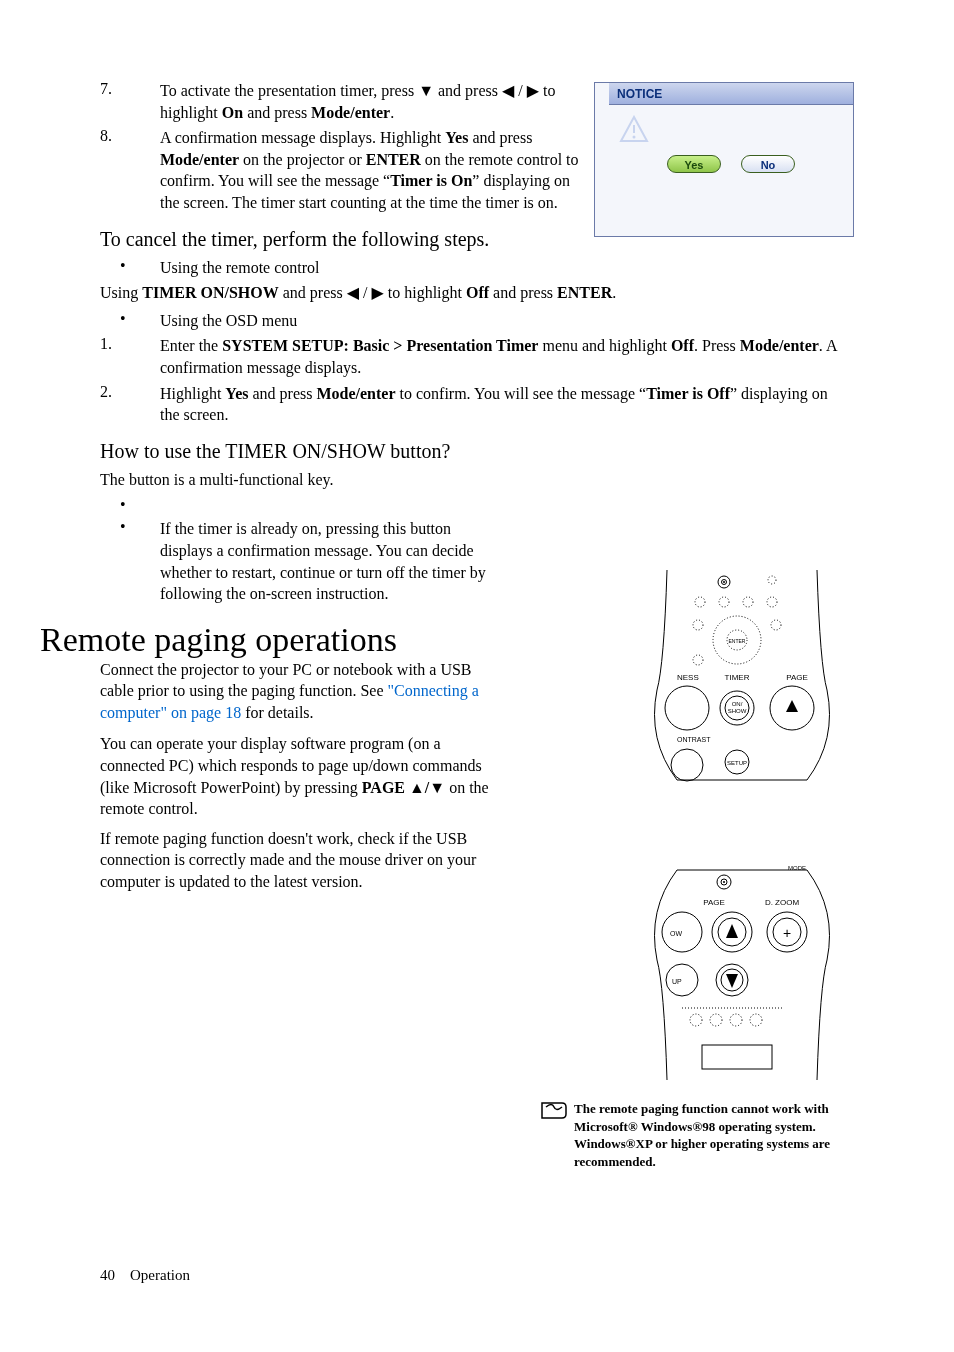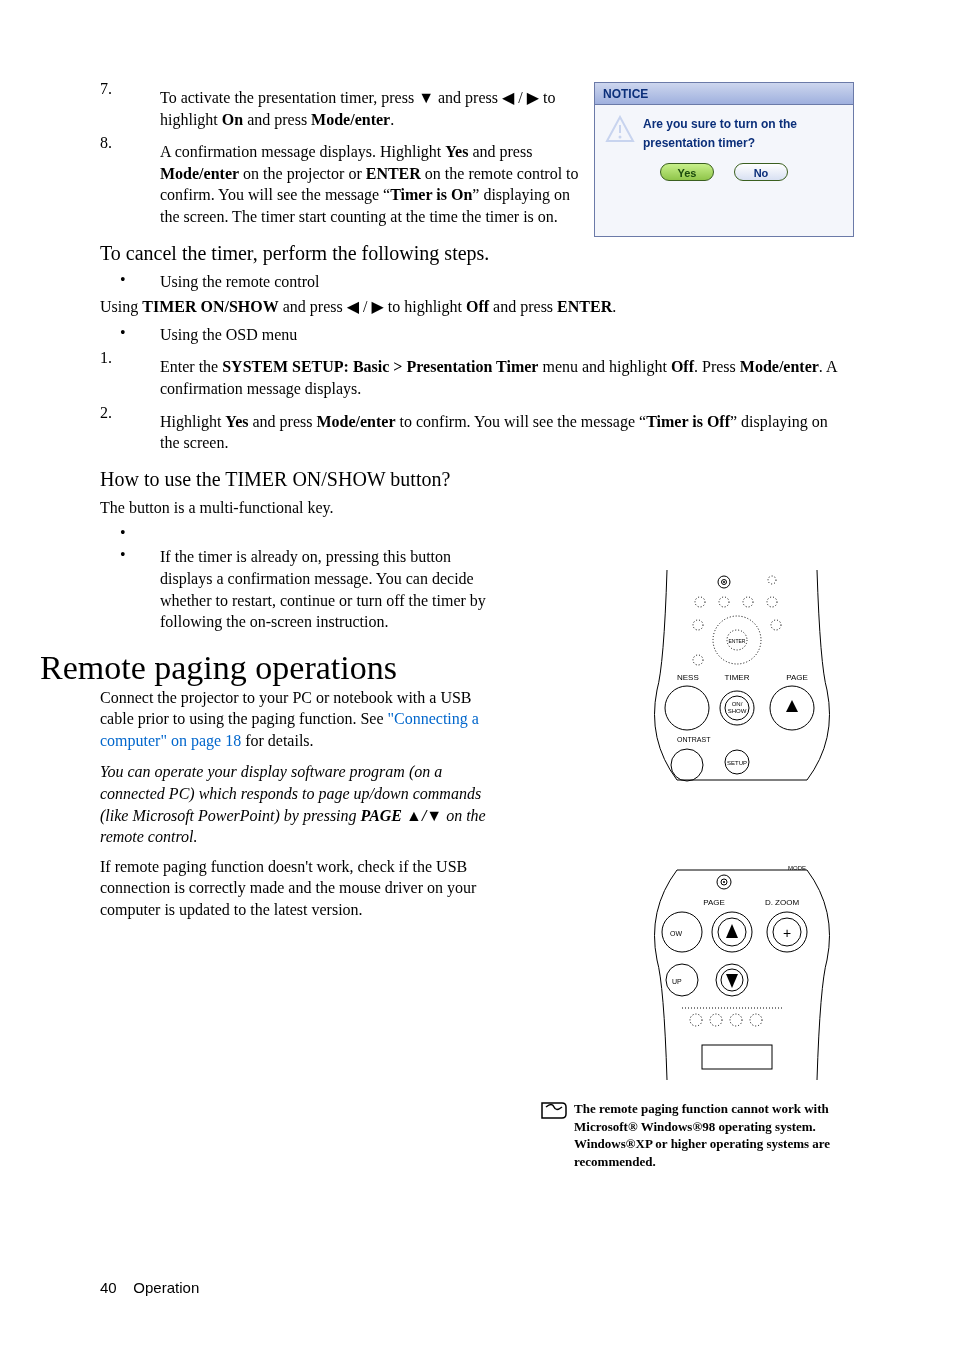--- a/index.html
+++ b/index.html
@@ -26,21 +26,20 @@
     display: flex;
     margin-bottom: 4px;
   }
   .numbered .num {
     width: 60px;
     flex-shrink: 0;
   }
   .numbered .body {
     flex: 1;
     line-height: 1.35;
-    margin-top: 7px;
   }
   .bulleted {
     display: flex;
     margin-bottom: 4px;
   }
   .bulleted .dot {
     width: 40px;
     flex-shrink: 0;
     text-align: left;
     padding-left: 20px;
@@ -71,20 +70,21 @@
   .notice-box {
     position: absolute;
     top: 82px;
     right: 100px;
     width: 260px;
     height: 155px;
     border: 1px solid #6b7aa8;
     background: #f4f6fb;
     box-sizing: border-box;
     font-family: Arial, sans-serif;
+    padding-left: 14px;
   }
   .notice-header {
     height: 22px;
     background: linear-gradient(#cdd6ee, #9fb0de);
     border-bottom: 1px solid #6b7aa8;
     font-size: 12px;
     font-weight: 700;
     color: #0b2f7a;
     padding: 4px 8px;
     box-sizing: border-box;
@@ -155,23 +155,23 @@
   }
   .note-text {
     font-family: Liberation Serif, serif;
     font-size: 13px;
     font-weight: 700;
     line-height: 1.35;
   }
 
   .footer {
     position: absolute;
-    bottom: 56px;
+    bottom: 68px;
     left: 100px;
-    font-family: Liberation Sans, sans-serif;
+    font-family: Liberation Serif, serif;
     font-size: 15px;
   }
 </style>
 </head>
 <body>
 
 <div class="page">
 
   <div class="col-main">
     <div class="numbered">
@@ -229,39 +229,35 @@
       <div class="body">If the timer is already on, pressing this button displays a confirmation message. You can decide whether to restart, continue or turn off the timer by following the on-screen instruction.</div>
     </div>
   </div>
 
   <div class="h2">Remote paging operations</div>
 
   <div class="col-main" style="width:400px;">
     <div class="para">
       <span>Connect the projector to your PC or notebook with a USB cable prior to using the paging function. See </span><span class="link">"Connecting a computer" on page 18</span><span> for details.</span>
     </div>
-    <div class="para" style="margin-top:10px;font-style:italic;">
+    <div class="para" style="margin-top:10px;">
       <span>You can operate your display software program (on a connected PC) which responds to page up/down commands (like Microsoft PowerPoint) by pressing </span><span class="bold">PAGE </span><span class="glyph bold">▲</span><span class="bold">/</span><span class="glyph bold">▼</span><span> on the remote control.</span>
     </div>
     <div class="para" style="margin-top:8px;">If remote paging function doesn't work, check if the USB connection is correctly made and the mouse driver on your computer is updated to the latest version.</div>
   </div>
 
   <div class="notice-box">
     <div class="notice-header">NOTICE</div>
     <div class="notice-body">
       <div class="notice-icon">
         <svg viewBox="0 0 30 30">
             <polygon points="15,2 28,26 2,26" fill="none" stroke="#c8d4ef" stroke-width="2"></polygon>
             <line x1="15" y1="10" x2="15" y2="18" stroke="#c8d4ef" stroke-width="2"></line>
             <circle cx="15" cy="22" r="1.5" fill="#c8d4ef"></circle>
           </svg>
-      </div>
-      <div class="notice-text">
-        <span>Are you sure to turn on the</span><br>
-        <span>presentation timer?</span>
       </div>
     </div>
     <div class="notice-buttons">
       <div class="notice-btn notice-btn-yes">Yes</div>
       <div class="notice-btn notice-btn-no">No</div>
     </div>
   </div>
 
   <div class="remote-illus timer-illus">
     <svg viewBox="0 0 200 222" width="200" height="222">

